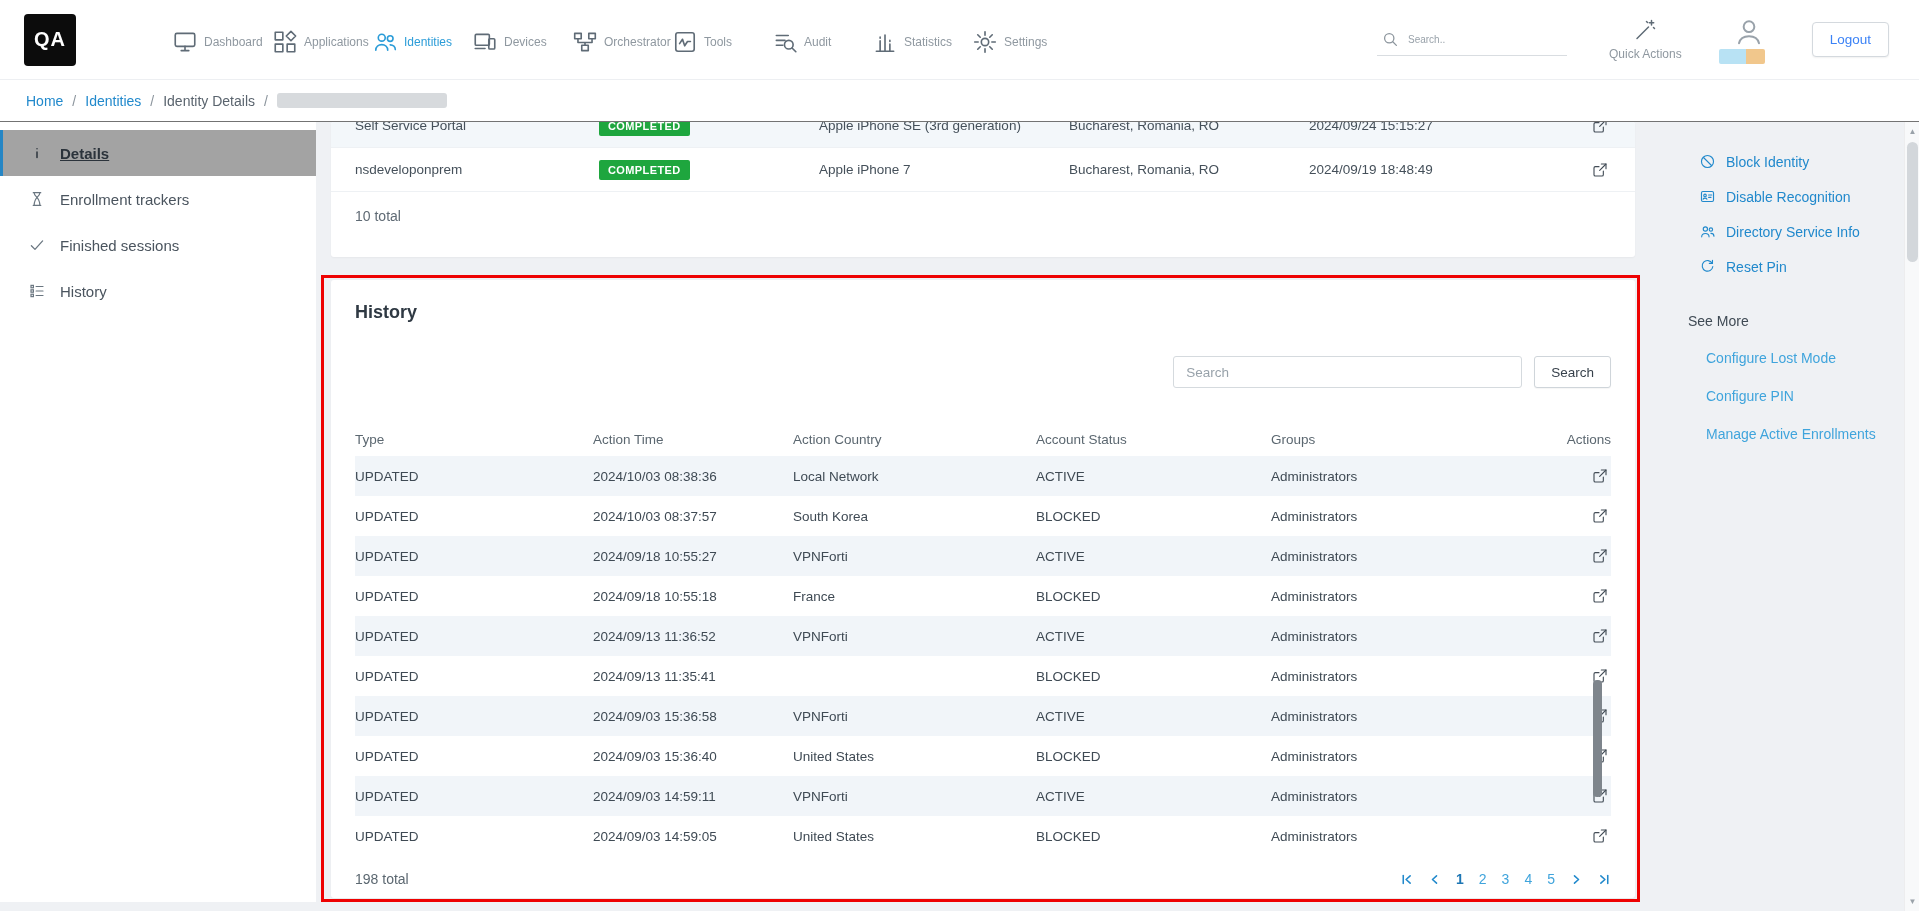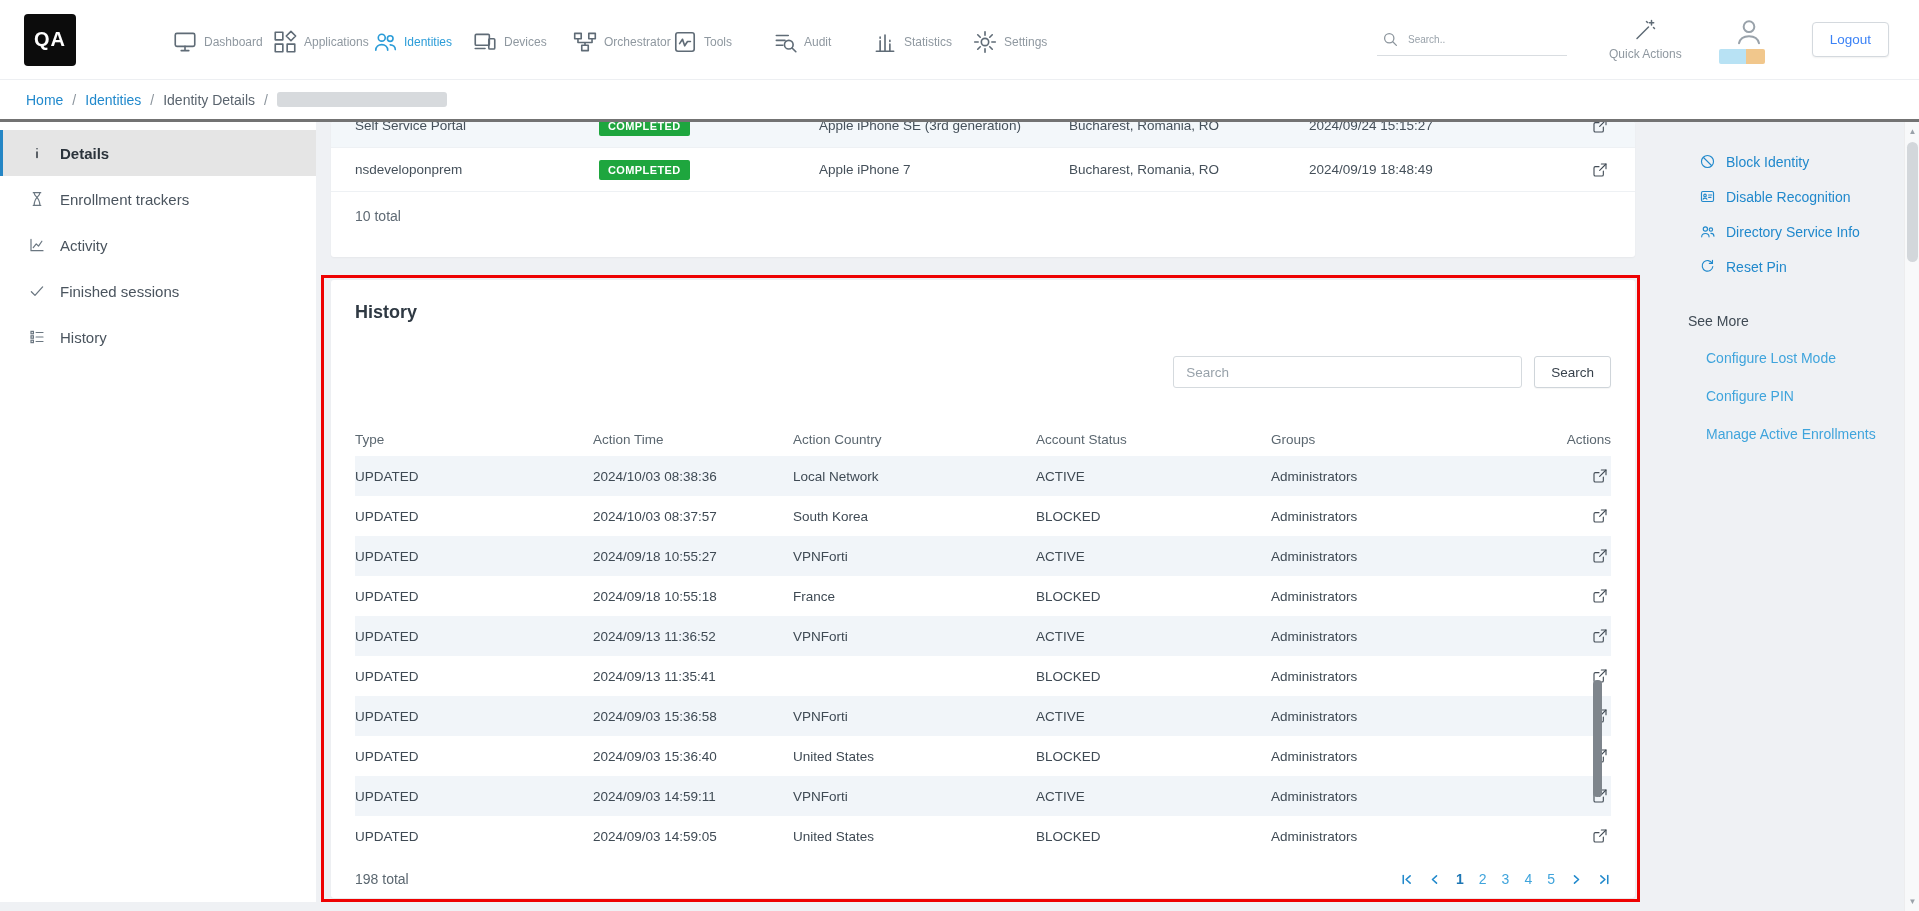--- a/index.html
+++ b/index.html
@@ -23,33 +23,33 @@
   .quick-actions { display:flex; flex-direction:column; align-items:center; gap:5px; color:#5f6b76; margin-right:44px; cursor:pointer; }
   .quick-actions .nav-lbl { font-size:12px; color:#8f98a0; white-space:nowrap; }
   .avatar-wrap { display:flex; flex-direction:column; align-items:center; margin-right:40px; cursor:pointer; }
   .user-flag { display:flex; width:46px; height:15px; margin-top:1px; transform:translateX(-7px); border-radius:2px; overflow:hidden; }
   .user-flag .f1 { width:60%; background:#b8e2f4; }
   .user-flag .f2 { width:40%; background:#f1c78c; }
   .logout-btn { background:#fff; border:1px solid #d4d9de; border-radius:4px; padding:9px 17px; font-size:13.5px; color:#3b82f6;
                 font-family:inherit; cursor:pointer; box-shadow:0 1px 2px rgba(0,0,0,.06); }
 
   
-  .breadcrumb { height:42px; background:#fff; display:flex; align-items:center; gap:9px; padding:0 26px; font-size:14px; border-bottom:3px solid #737373; position:relative; z-index:2; }
+  .breadcrumb { height:42px; background:#fff; display:flex; align-items:center; gap:9px; padding:0 26px; font-size:14px; border-bottom:1px solid #737373; position:relative; z-index:2; }
   .crumb-link { color:#2189cc; cursor:pointer; }
   .crumb-sep { color:#8c959d; }
   .crumb-current { color:#5a646e; }
   .redacted { width:170px; height:15px; background:#d7dadd; border-radius:3px; }
 
   
   .page-body { display:flex; height:789px; position:relative; }
 
   .sidebar { width:316px; background:#fff; height:780px; padding-top:8px; flex:none; }
   .side-item { height:46px; display:flex; align-items:center; gap:14px; padding-left:25px; font-size:15px; color:#4a545e;
                border-left:3px solid transparent; cursor:pointer; }
-  .side-item.active { background:#e5e5e5; border-left-color:#2586c5; font-weight:bold; color:#2b333b; }
+  .side-item.active { background:#a3a3a3; border-left-color:#2586c5; font-weight:bold; color:#2b333b;text-decoration:underline; }
   .side-item .s-ico { color:#6a7680; flex:none; }
   .side-item.active .s-ico { color:#2b333b; }
 
   .main-col { width:1304px; margin-left:15px; flex:none; }
 
   
   .sessions-card { background:#fff; border-radius:3px; overflow:hidden; height:135px; box-shadow:0 1px 2px rgba(0,0,0,.04); }
   .sessions-clip { margin-top:-18px; }
   .s-row { display:grid; grid-template-columns:244px 220px 250px 240px 1fr 40px; align-items:center; height:44px;
            padding:0 24px; font-size:13.5px; color:#45505a; border-bottom:1px solid #eef1f4; white-space:nowrap; }
@@ -263,29 +263,20 @@
       <span class="s-ico">
           <svg width="18" height="18" viewBox="0 0 24 24" fill="none" stroke="currentColor" stroke-width="1.6" stroke-linecap="round">
             <path d="M7 3.5h10M7 20.5h10"></path>
             <path d="M8.2 3.5c0 6 7.6 5 7.6 17M15.8 3.5c0 6-7.6 5-7.6 17"></path>
           </svg>
         </span>
       <span>Enrollment trackers</span>
     </div>
     <div class="side-item">
       <span class="s-ico">
-          <svg width="18" height="18" viewBox="0 0 24 24" fill="none" stroke="currentColor" stroke-width="1.6" stroke-linecap="round" stroke-linejoin="round">
-            <path d="M4 4.5v15h16"></path>
-            <path d="M7 15.5l4-5 3 3 4.5-6.5"></path>
-          </svg>
-        </span>
-      <span>Activity</span>
-    </div>
-    <div class="side-item">
-      <span class="s-ico">
           <svg width="18" height="18" viewBox="0 0 24 24" fill="none" stroke="currentColor" stroke-width="1.7" stroke-linecap="round" stroke-linejoin="round">
             <path d="M4.5 13l4.8 4.8L19.5 6.5"></path>
           </svg>
         </span>
       <span>Finished sessions</span>
     </div>
     <div class="side-item">
       <span class="s-ico">
           <svg width="18" height="18" viewBox="0 0 24 24" fill="none" stroke="currentColor" stroke-width="1.6">
             <rect x="4" y="4.5" width="3.2" height="3.2"></rect>

